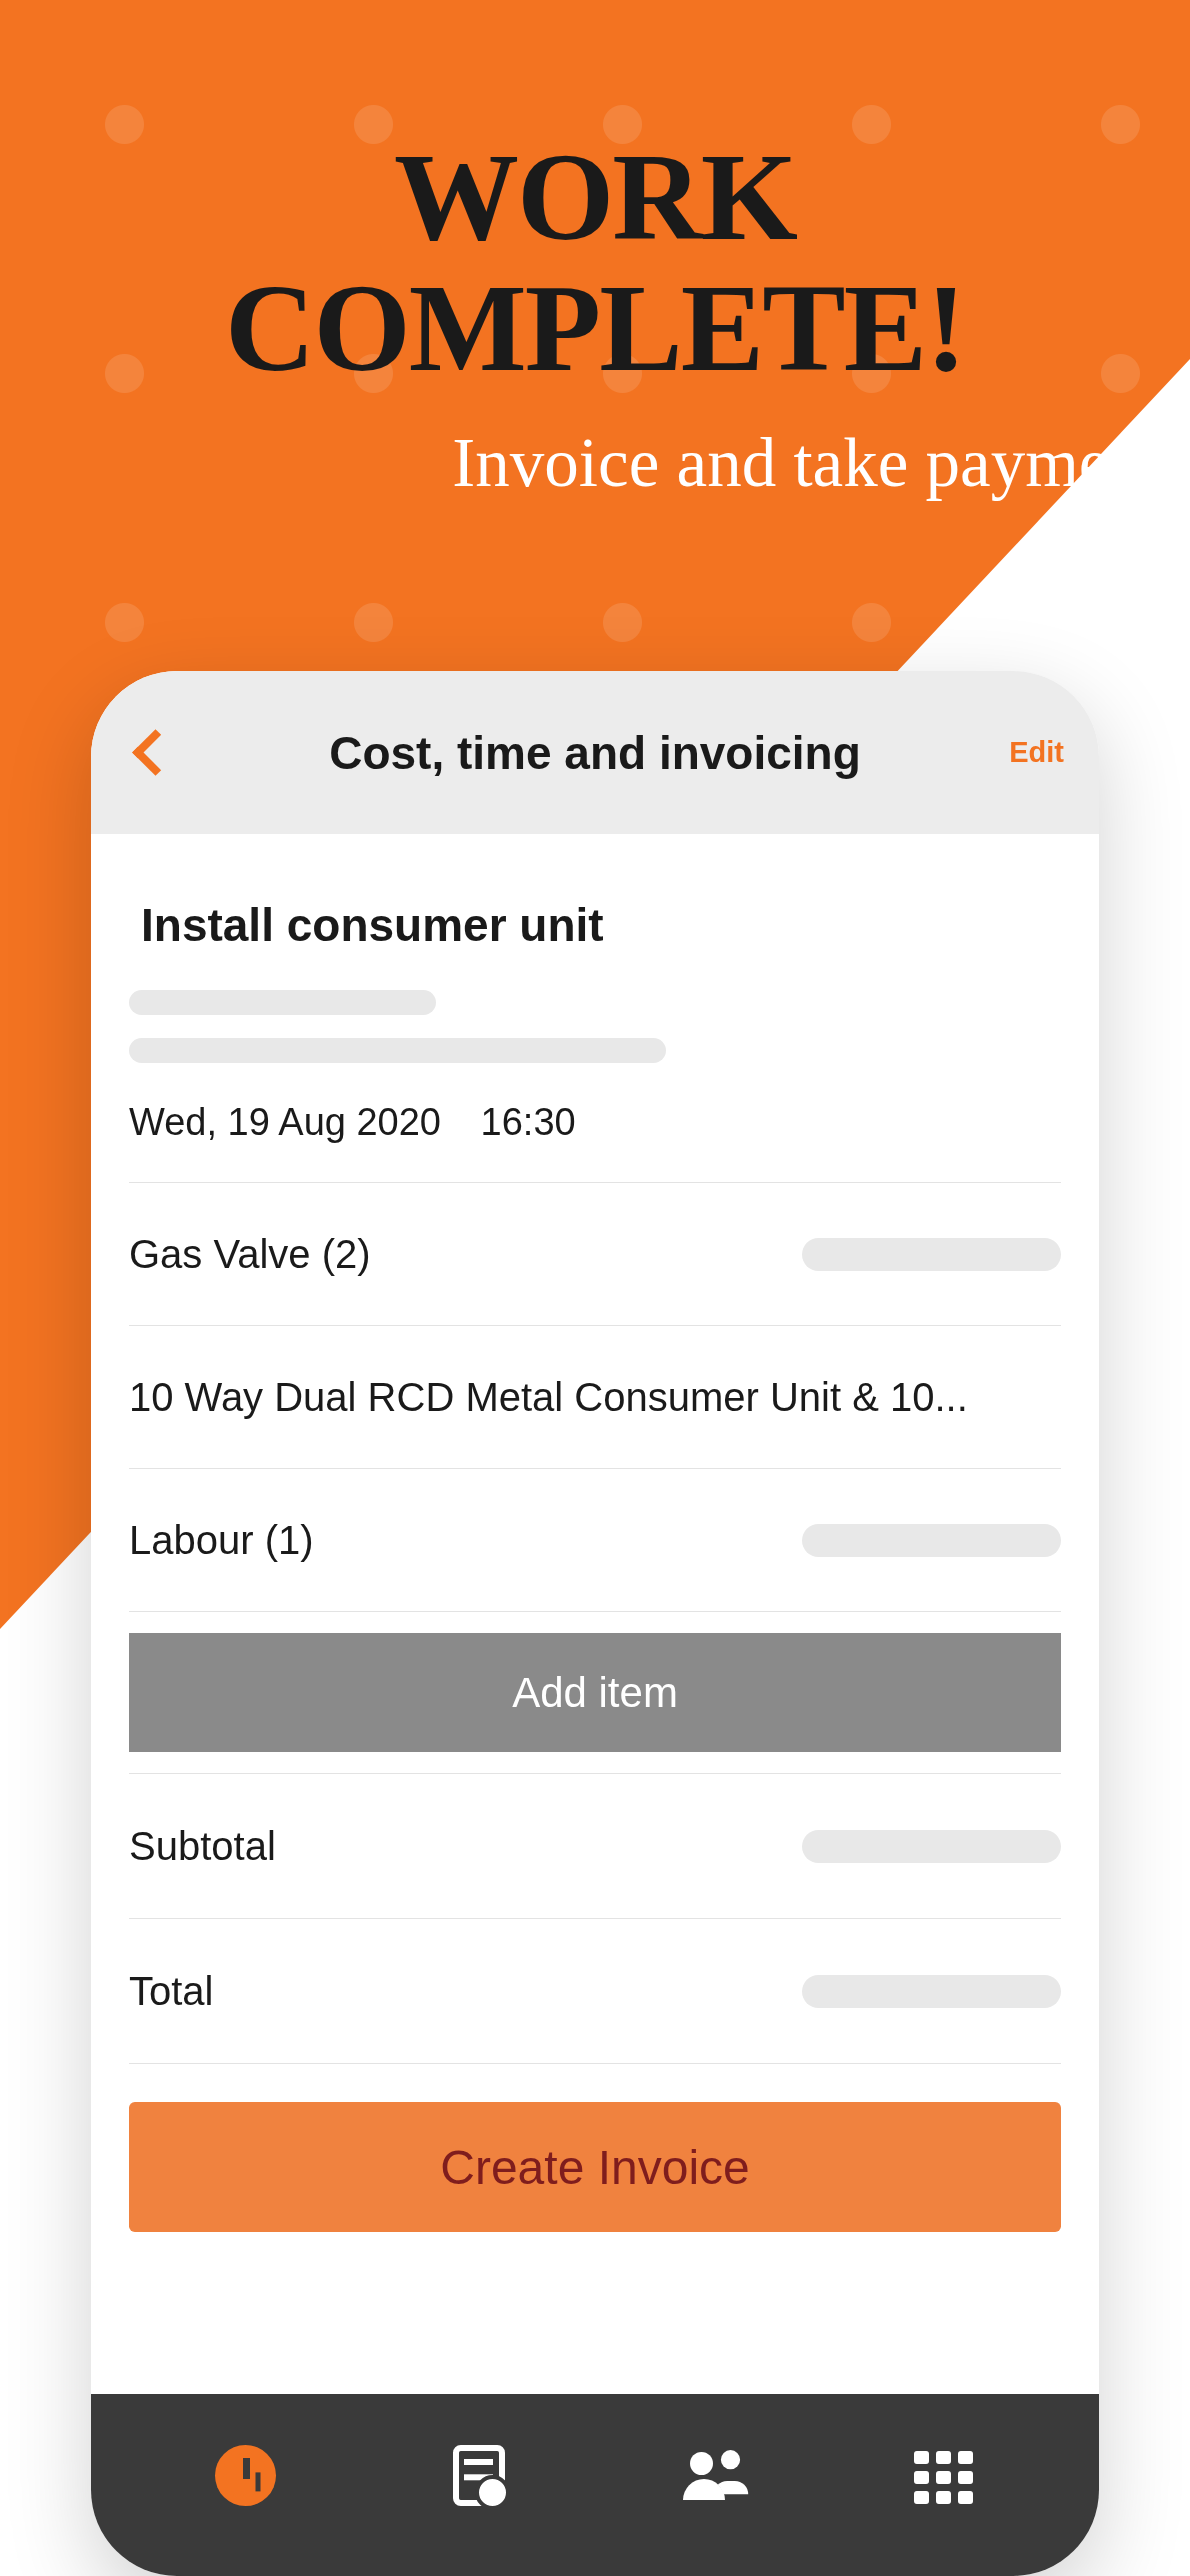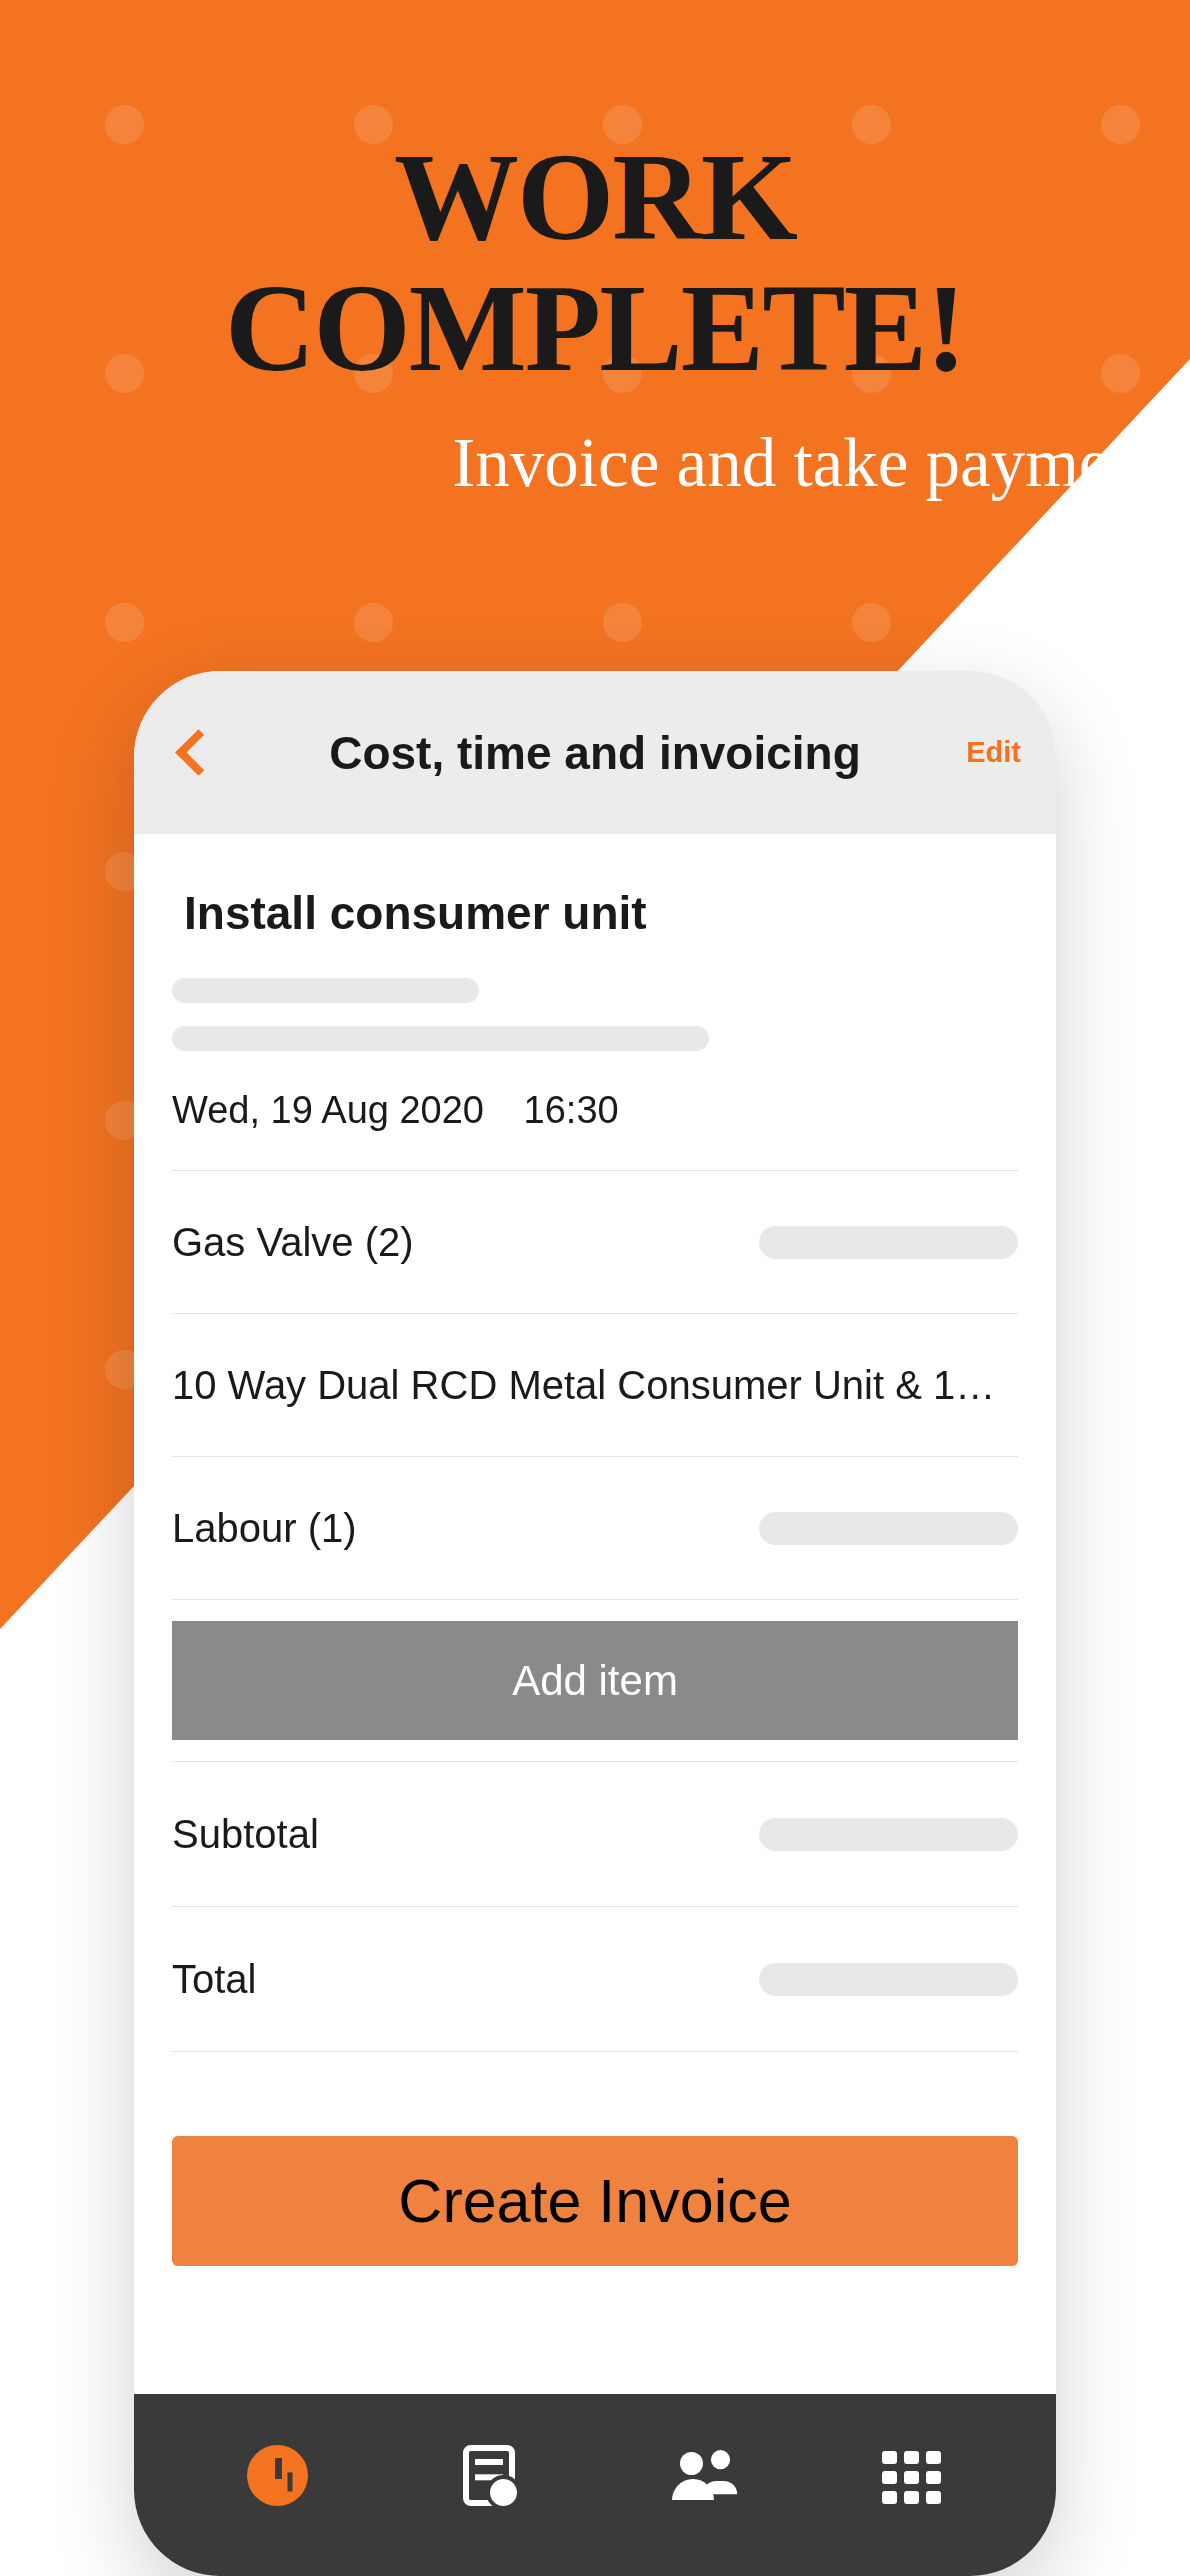--- a/index.html
+++ b/index.html
@@ -48,29 +48,30 @@
     color: #fff;
     text-align: right;
   }
 
   
   .phone {
     position: absolute;
     top: 671px;
     left: 50%;
     transform: translateX(-50%);
-    width: 922px;
+    width: 1008px;
     height: 1905px;
     background: #fff;
     border-radius: 86px;
     box-shadow: 0 29px 86px rgba(0,0,0,0.18);
     overflow: hidden;
     z-index: 2;
     display: flex;
     flex-direction: column;
+    gap: 12px;
   }
 
   .app-header {
     background: #ececec;
     height: 163px;
     display: flex;
     align-items: center;
     padding: 0 35px;
     position: relative;
   }
@@ -164,25 +165,25 @@
     color: #1a1a1a;
     font-weight: 500;
   }
   .summary-row .amount-skel { width: 259px; height: 33px; }
 
   .create-invoice-btn {
     width: 100%;
     height: 130px;
     background: #f0823f;
     border: none;
-    color: #000000;
-    font-size: 61px;
+    color: #7f1d1d;
+    font-size: 48px;
     font-weight: 500;
     border-radius: 5.8px;
-    margin-top: 84px;
+    margin-top: 38px;
   }
 
   
   .tabbar {
     height: 182px;
     background: #3a3a3a;
     display: flex;
     align-items: center;
     justify-content: space-around;
     padding: 0 38px 19px 38px;

